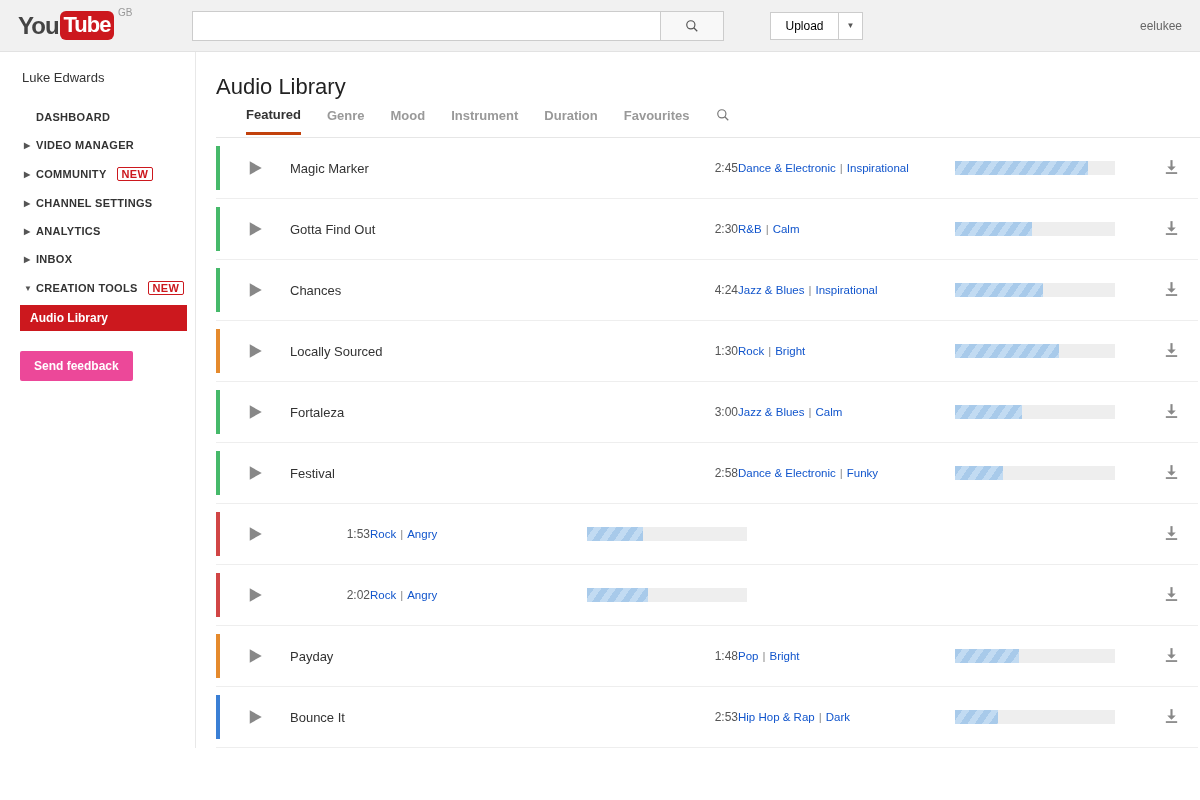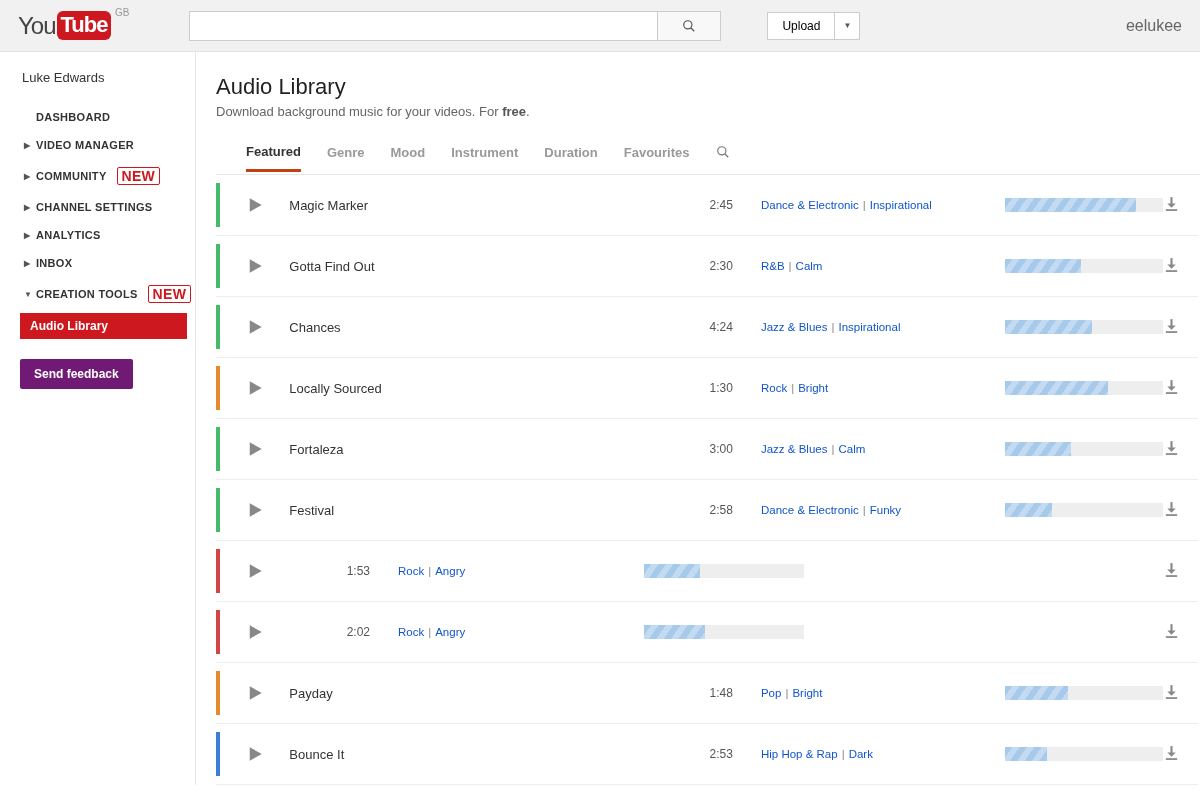--- a/index.html
+++ b/index.html
@@ -19,21 +19,21 @@
     padding: 0 18px;
     gap: 18px;
   }
   .logo {
     display: flex;
     align-items: center;
     position: relative;
   }
   .logo .you {
     font-family: Arial, sans-serif;
-    font-weight: normal;
+    font-weight: bold;
     font-size: 24px;
     color: #444;
     letter-spacing: -1px;
   }
   .logo .tube-box {
     background: #cc181e;
     border-radius: 6px;
     padding: 1px 4px 2px 4px;
     margin-left: 1px;
   }
@@ -89,21 +89,21 @@
     display: flex;
     align-items: center;
   }
   .btn.caret {
     padding: 0 8px;
     border-left: none;
   }
   .account {
     margin-left: auto;
     color: #666;
-    font-size: 16px;
+    font-size: 12px;
   }
   
   .layout { display: flex; }
   .sidebar {
     width: 195px;
     flex-shrink: 0;
     padding: 18px 0 0 20px;
   }
   .username {
     font-size: 13px;
@@ -126,37 +126,37 @@
   .nav-item .tri {
     font-size: 8px;
     color: #555;
     display: inline-block;
     width: 6px;
   }
   .nav-item .tri.none { visibility: hidden; }
   .new-badge {
     border: 1px solid #cc181e;
     color: #cc181e;
-    font-size: 14px;
+    font-size: 11px;
     font-weight: bold;
     padding: 0 4px;
     border-radius: 2px;
     margin-left: 4px;
   }
   .sub-item {
     background: #cc181e;
     color: #fff;
     font-size: 12px;
     font-weight: bold;
     padding: 6px 10px;
     margin: 2px 8px 14px 0;
     cursor: pointer;
   }
   .feedback-btn {
-    background: #701a75;
+    background: #ec4899;
     color: #fff;
     border: none;
     padding: 8px 14px;
     font-size: 12px;
     font-weight: bold;
     cursor: pointer;
     border-radius: 2px;
     margin-top: 6px;
   }
   .divider-v {
@@ -234,24 +234,23 @@
     font-size: 13px;
     color: #333;
   }
   .dur {
     width: 80px;
     font-size: 12px;
     color: #555;
     text-align: right;
   }
   .tags {
-    width: 246px;
+    width: 217px;
     font-size: 11.5px;
     color: #1155cc;
-    margin-left: 28px;
   }
   .tags a { color: #1155cc; text-decoration: none; cursor: pointer; }
   .tags .sep { color: #888; margin: 0 4px; }
   .popbar {
     width: 160px;
     height: 14px;
     background: #eee;
     position: relative;
     overflow: hidden;
   }
@@ -337,23 +336,20 @@
         </div>
         <div class="sub-item">Audio Library</div>
       </div>
     <button class="feedback-btn">Send feedback</button>
   </div>
 
   <div class="divider-v"></div>
 
   <div class="main">
     <h1 class="page-title">Audio Library</h1>
-    <div class="page-sub">
-      <span>Download background music for your videos. For </span><b>free</b><span>.</span>
-    </div>
 
     <div class="tabs" id="tabs-row">
         <div class="tab active">Featured</div>
         <div class="tab">Genre</div>
         <div class="tab">Mood</div>
         <div class="tab">Instrument</div>
         <div class="tab">Duration</div>
         <div class="tab">Favourites</div>
         <div class="tab-search"><svg class="icon-search" viewBox="0 0 24 24" fill="none" stroke="#777" stroke-width="2">
             <circle cx="10" cy="10" r="7"></circle>

